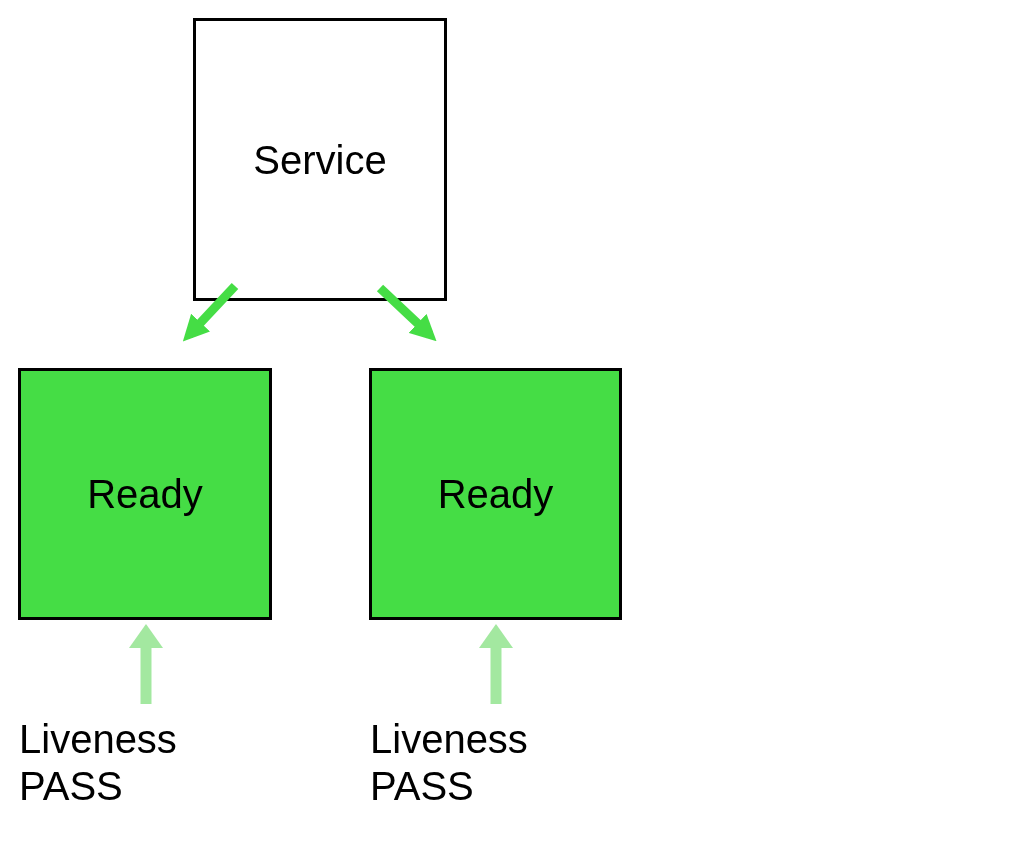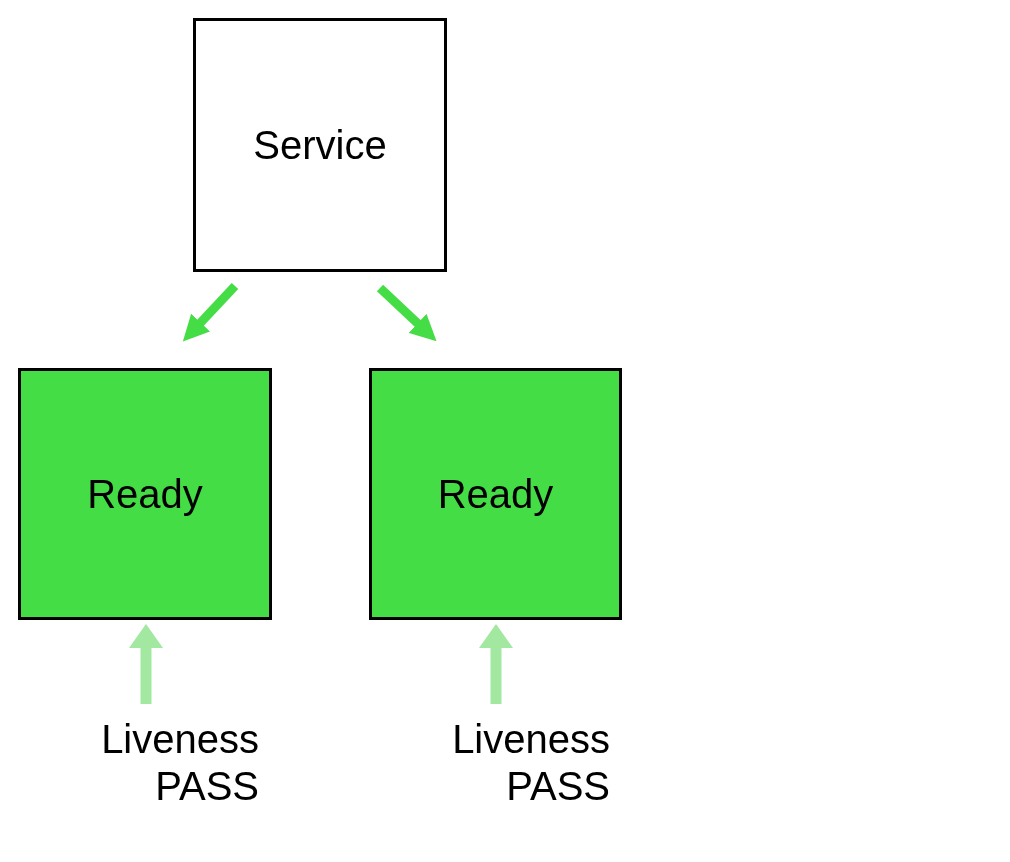--- a/index.html
+++ b/index.html
@@ -22,21 +22,21 @@
     display: flex;
     align-items: center;
     justify-content: center;
     font-size: 40px;
     line-height: 1.1;
   }
   #service-node {
     left: 193px;
     top: 18px;
     width: 254px;
-    height: 254px;
+    height: 283px;
     background: var(--service-fill, #ffffff);
   }
   #pod-node-left {
     left: 18px;
     top: 368px;
     width: 254px;
     height: 252px;
     background: var(--ready-fill, #45DD45);
   }
   #pod-node-right {
@@ -60,21 +60,21 @@
   .probe-line {
     stroke: var(--probe-arrow, #A3E8A0);
     stroke-width: 11;
     fill: none;
   }
   #mh-routing path { fill: var(--routing-arrow, #45DD45); }
   #mh-probe path { fill: var(--probe-arrow, #A3E8A0); }
   .probe-label {
     position: absolute;
     width: 240px;
-    text-align: right;
+    text-align: left;
     font-size: 40px;
     line-height: 47px;
   }
   #probe-label-left  { left: 19px;  top: 716px; }
   #probe-label-right { left: 370px; top: 716px; }
 </style>
 </head>
 <body>
 
 <div class="node" id="service-node">

